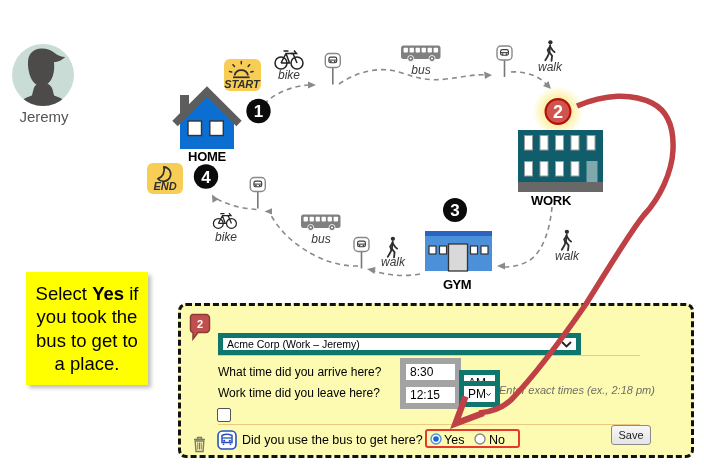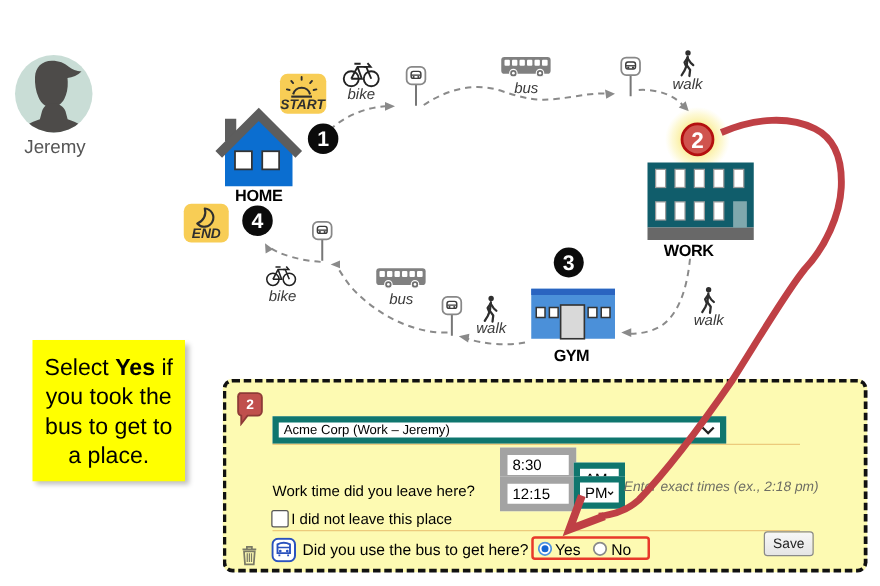--- a/index.html
+++ b/index.html
@@ -244,20 +244,21 @@
 
   <div class="fsel" style="left:37px;top:27px;width:345px;height:12px;font-size:10.5px">
     <span>Acme Corp (Work – Jeremy)</span>
     <svg width="11" height="7" viewBox="0 0 11 7">
         <path d="M1,1 L5.5,5.5 L10,1" fill="none" stroke="#222" stroke-width="1.8"></path>
       </svg>
   </div>
 
   <div class="divider" style="left:37px;top:49px;width:422px"></div>
 
+  <div class="flabel" style="left:37px;top:59px">What time did you arrive here?</div>
 
   <div class="finput" style="left:219px;top:52px;width:45px;height:16px">8:30</div>
 
   <div class="fsel" style="left:278px;top:64px;width:23px;height:16px">
     <span>AM</span>
     <svg width="10" height="7" viewBox="0 0 11 7">
         <path d="M1,1 L5.5,5.5 L10,1" fill="none" stroke="#111" stroke-width="2.2"></path>
       </svg>
   </div>
 
@@ -269,21 +270,20 @@
     <span>PM</span>
     <svg width="10" height="7" viewBox="0 0 11 7">
         <path d="M1,1 L5.5,5.5 L10,1" fill="none" stroke="#111" stroke-width="2.2"></path>
       </svg>
   </div>
 
   <div class="flabel" style="left:318px;top:78px;font-style:italic;color:#6e6e64;font-size:11px">Enter exact times (ex., 2:18 pm)</div>
 
   <div class="abs" style="left:36px;top:102px;width:12px;height:12px;background:#fff;border:1px solid #555;border-radius:2px"></div>
 
-  <div class="flabel" style="left:52px;top:102px">I did not leave this place</div>
 
   <div class="divider" style="left:37px;top:118px;width:422px"></div>
 
   <svg class="abs" style="left:12px;top:130px" width="13" height="17" viewBox="0 0 13 17">
     <path d="M 1,3.5 L 12,3.5 M 4.5,3 L 4.5,1.5 L 8.5,1.5 L 8.5,3" fill="none" stroke="#7a7a66" stroke-width="1.4"></path>
     <path d="M 2.2,5 L 3,15.5 L 10,15.5 L 10.8,5 Z" fill="none" stroke="#7a7a66" stroke-width="1.4"></path>
     <path d="M 4.8,6.5 L 4.8,13.5 M 6.5,6.5 L 6.5,13.5 M 8.2,6.5 L 8.2,13.5" stroke="#7a7a66" stroke-width="1"></path>
   </svg>
 
   <svg class="abs" style="left:36px;top:124px" width="20" height="20" viewBox="0 0 20 20">

